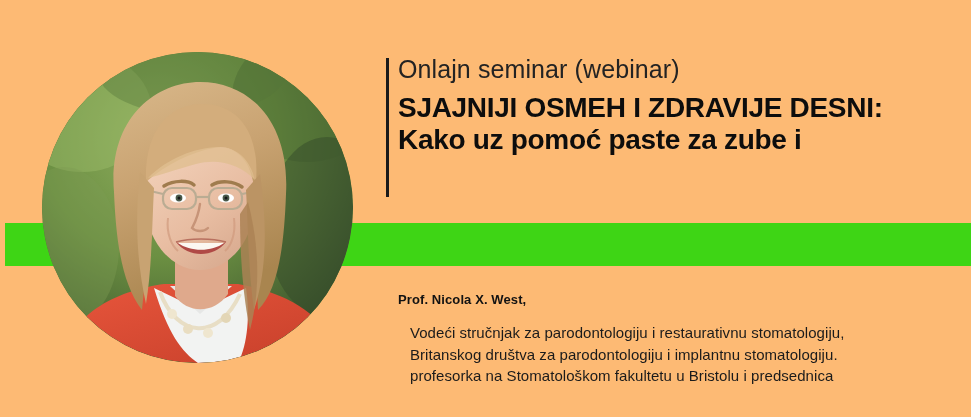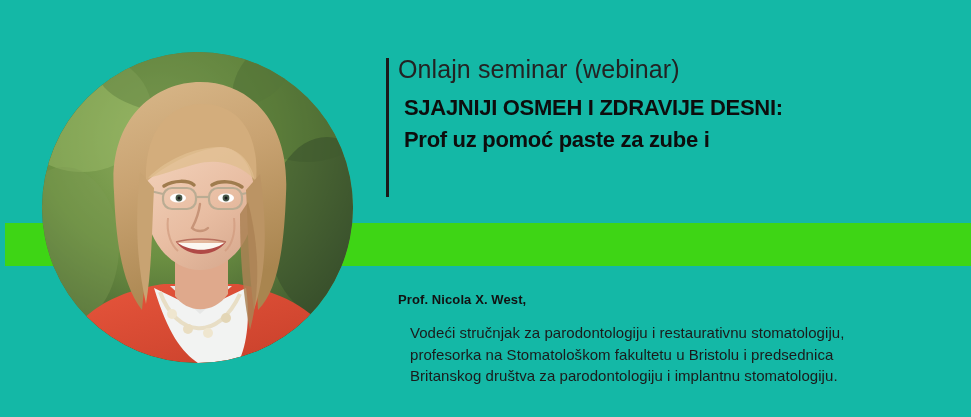--- a/index.html
+++ b/index.html
@@ -7,21 +7,21 @@
     padding: 0;
     background: #ffffff;
   }
   body {
     font-family: "Liberation Sans", sans-serif;
   }
   #banner {
     position: relative;
     width: 971px;
     height: 417px;
-    background: #14b8a6;
+    background: #fdba74;
     overflow: hidden;
   }
 
   
   #green-bar {
     position: absolute;
     left: 5px;
     top: 223px;
     width: 966px;
     height: 43px;
@@ -65,25 +65,25 @@
   #eyebrow {
     font-size: 25px;
     font-weight: 400;
     letter-spacing: 0.1px;
     color: #232323;
     line-height: 30px;
     margin: 0 0 8px 0;
     white-space: nowrap;
   }
   #headline {
-    font-size: 22px;
+    font-size: 28px;
     font-weight: 700;
     color: #0d0d0d;
     line-height: 32px;
-    margin: 6px;
+    margin: 0;
     letter-spacing: -0.3px;
   }
   #headline .hl-line { display: block; white-space: nowrap; }
 
   
   #speaker-block {
     position: absolute;
     left: 398px;
     top: 289px;
     width: 545px;
@@ -203,26 +203,26 @@
       </g>
     </svg>
   </div>
 
   <div id="title-rule"></div>
 
   <div id="heading-block">
     <p id="eyebrow">Onlajn seminar (webinar)</p>
     <h1 id="headline">
       <span class="hl-line">SJAJNIJI OSMEH I ZDRAVIJE DESNI:</span>
-      <span class="hl-line">Prof uz pomoć paste za zube i</span>
+      <span class="hl-line">Kako uz pomoć paste za zube i</span>
     </h1>
   </div>
 
   <div id="speaker-block">
     <p id="speaker-name">Prof. Nicola X. West,</p>
     <p id="speaker-bio">
       <span class="bio-line">Vodeći stručnjak za parodontologiju i restaurativnu stomatologiju,</span>
+      <span class="bio-line">Britanskog društva za parodontologiju i implantnu stomatologiju.</span>
       <span class="bio-line">profesorka na Stomatološkom fakultetu u Bristolu i predsednica</span>
-      <span class="bio-line">Britanskog društva za parodontologiju i implantnu stomatologiju.</span>
     </p>
   </div>
 
 </div>
 
 </body></html>

